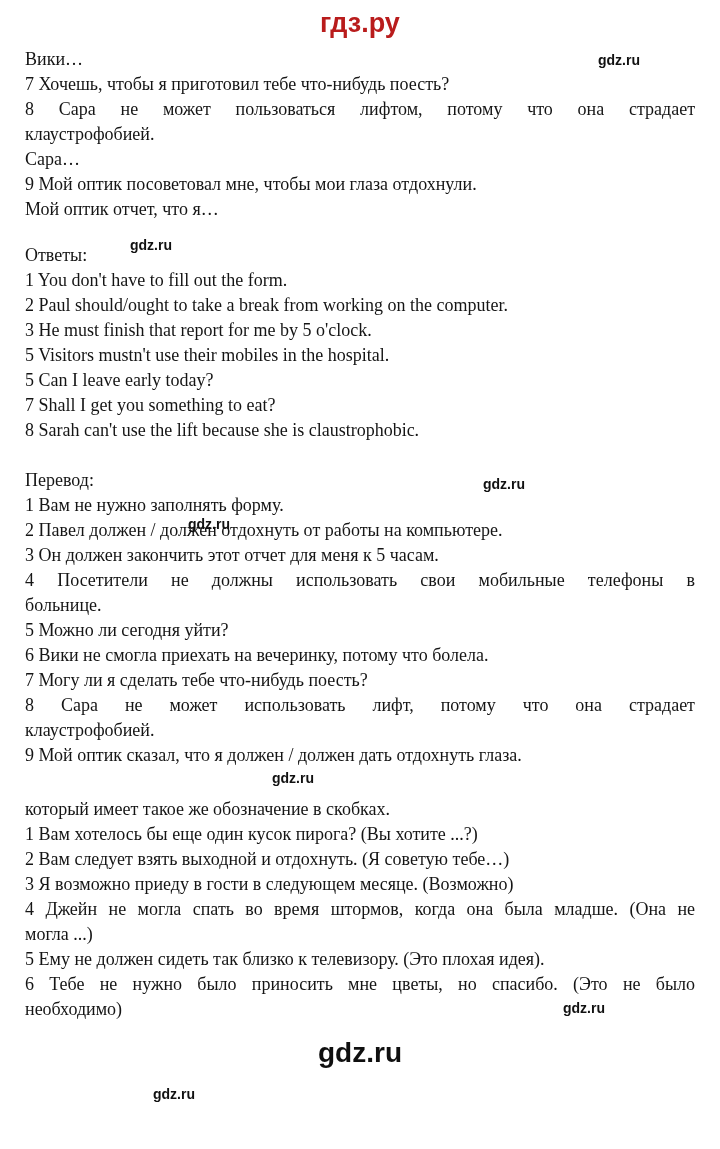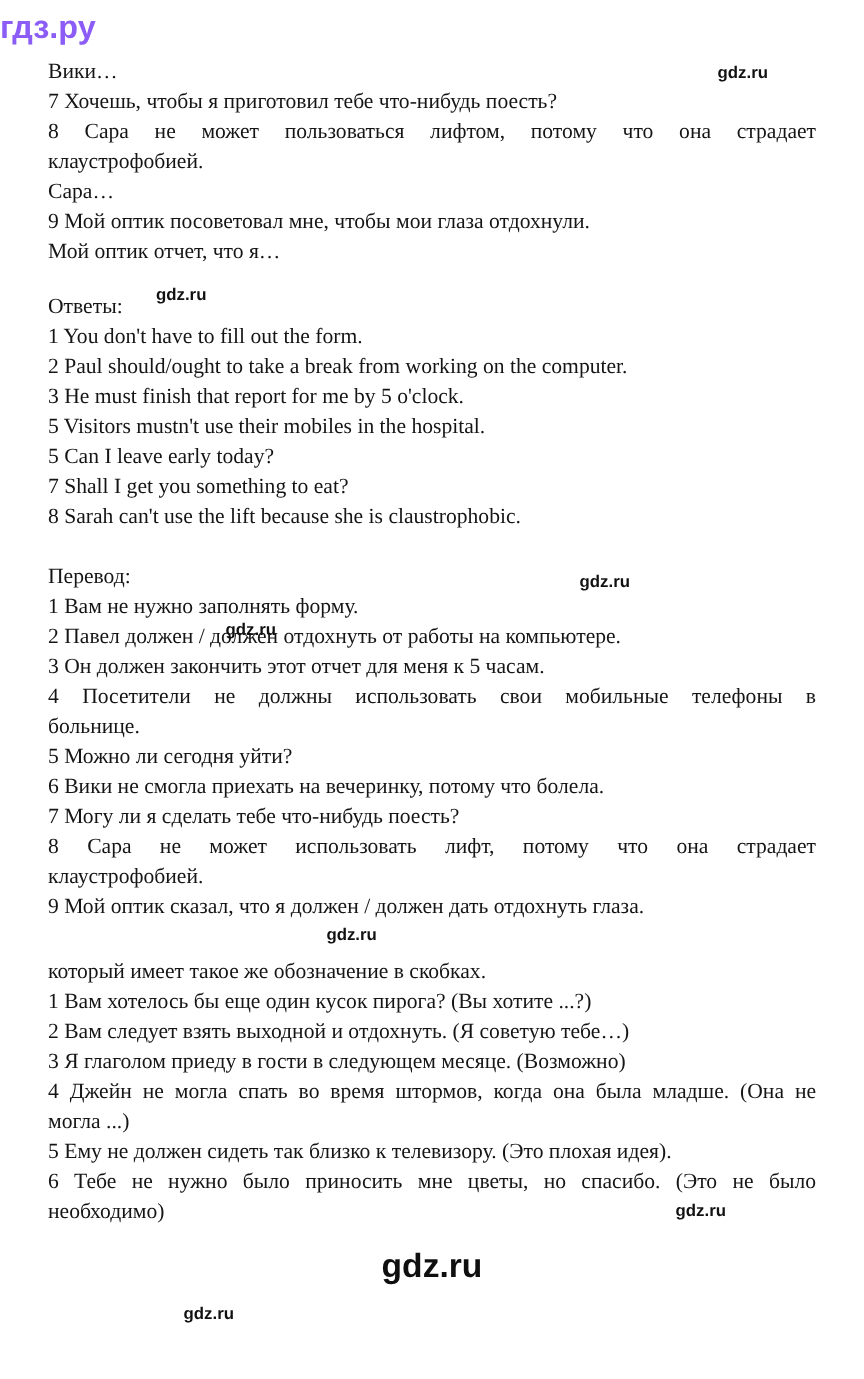--- a/index.html
+++ b/index.html
@@ -7,32 +7,33 @@
     width: 720px;
     height: 1149px;
     background: #ffffff;
     color: #151515;
     font-family: "Liberation Serif", serif;
     position: relative;
     overflow: hidden;
   }
   .doc-header {
     padding-top: 5px;
+    text-align: center;
     font-family: "Liberation Sans", sans-serif;
     font-weight: 700;
     font-size: 27px;
     line-height: 36px;
-    color: #8b5cf6;
+    color: #b91c1c;
   }
   .content {
     margin: 0 24px;
     font-size: 18px;
     line-height: 25px;
   }
-  .block { margin: 16px; }
+  .block { margin: 1px; }
   .block-dialog        { margin-top: 6px; }
   .block-answers-en    { margin-top: 21px; }
   .block-translation-ru{ margin-top: 25px; }
   .block-exercise-4    { margin-top: 29px; }
   .line {
     min-height: 25px;
     text-align: left;
     white-space: normal;
   }
   .line.justify {
@@ -96,21 +97,21 @@
       <div class="line"><span class="seg">6 Вики не смогла приехать на вечеринку, потому что болела.</span></div>
       <div class="line"><span class="seg">7 Могу ли я сделать тебе что-нибудь поесть?</span></div>
       <div class="line justify"><span class="seg">8 Сара не может использовать лифт, потому что она страдает</span></div>
       <div class="line"><span class="seg">клаустрофобией.</span></div>
       <div class="line"><span class="seg">9 Мой оптик сказал, что я должен / должен дать отдохнуть глаза.</span></div>
     </div>
     <div class="block block-exercise-4">
       <div class="line"><span class="seg bold">который имеет такое же обозначение в скобках.</span></div>
       <div class="line"><span class="seg">1 </span><span class="seg bold">Вам хотелось бы</span><span class="seg"> еще один кусок пирога? (Вы хотите ...?)</span></div>
       <div class="line"><span class="seg">2 </span><span class="seg bold">Вам следует</span><span class="seg"> взять выходной и отдохнуть. (Я советую тебе…)</span></div>
-      <div class="line"><span class="seg">3 Я </span><span class="seg bold">глаголом</span><span class="seg"> приеду в гости в следующем месяце. (Возможно)</span></div>
+      <div class="line"><span class="seg">3 Я </span><span class="seg bold">возможно</span><span class="seg"> приеду в гости в следующем месяце. (Возможно)</span></div>
       <div class="line justify"><span class="seg">4 Джейн </span><span class="seg bold">не могла</span><span class="seg"> спать во время штормов, когда она была младше. (Она не</span></div>
       <div class="line"><span class="seg">могла ...)</span></div>
       <div class="line"><span class="seg">5 Ему </span><span class="seg bold">не должен</span><span class="seg"> сидеть так близко к телевизору. (Это плохая идея).</span></div>
       <div class="line justify"><span class="seg">6 Тебе </span><span class="seg bold">не нужно было</span><span class="seg"> приносить мне цветы, но спасибо. (Это не было</span></div>
       <div class="line"><span class="seg">необходимо)</span></div>
     </div>
   </div>
 
 <div class="doc-footer">gdz.ru</div>
 

